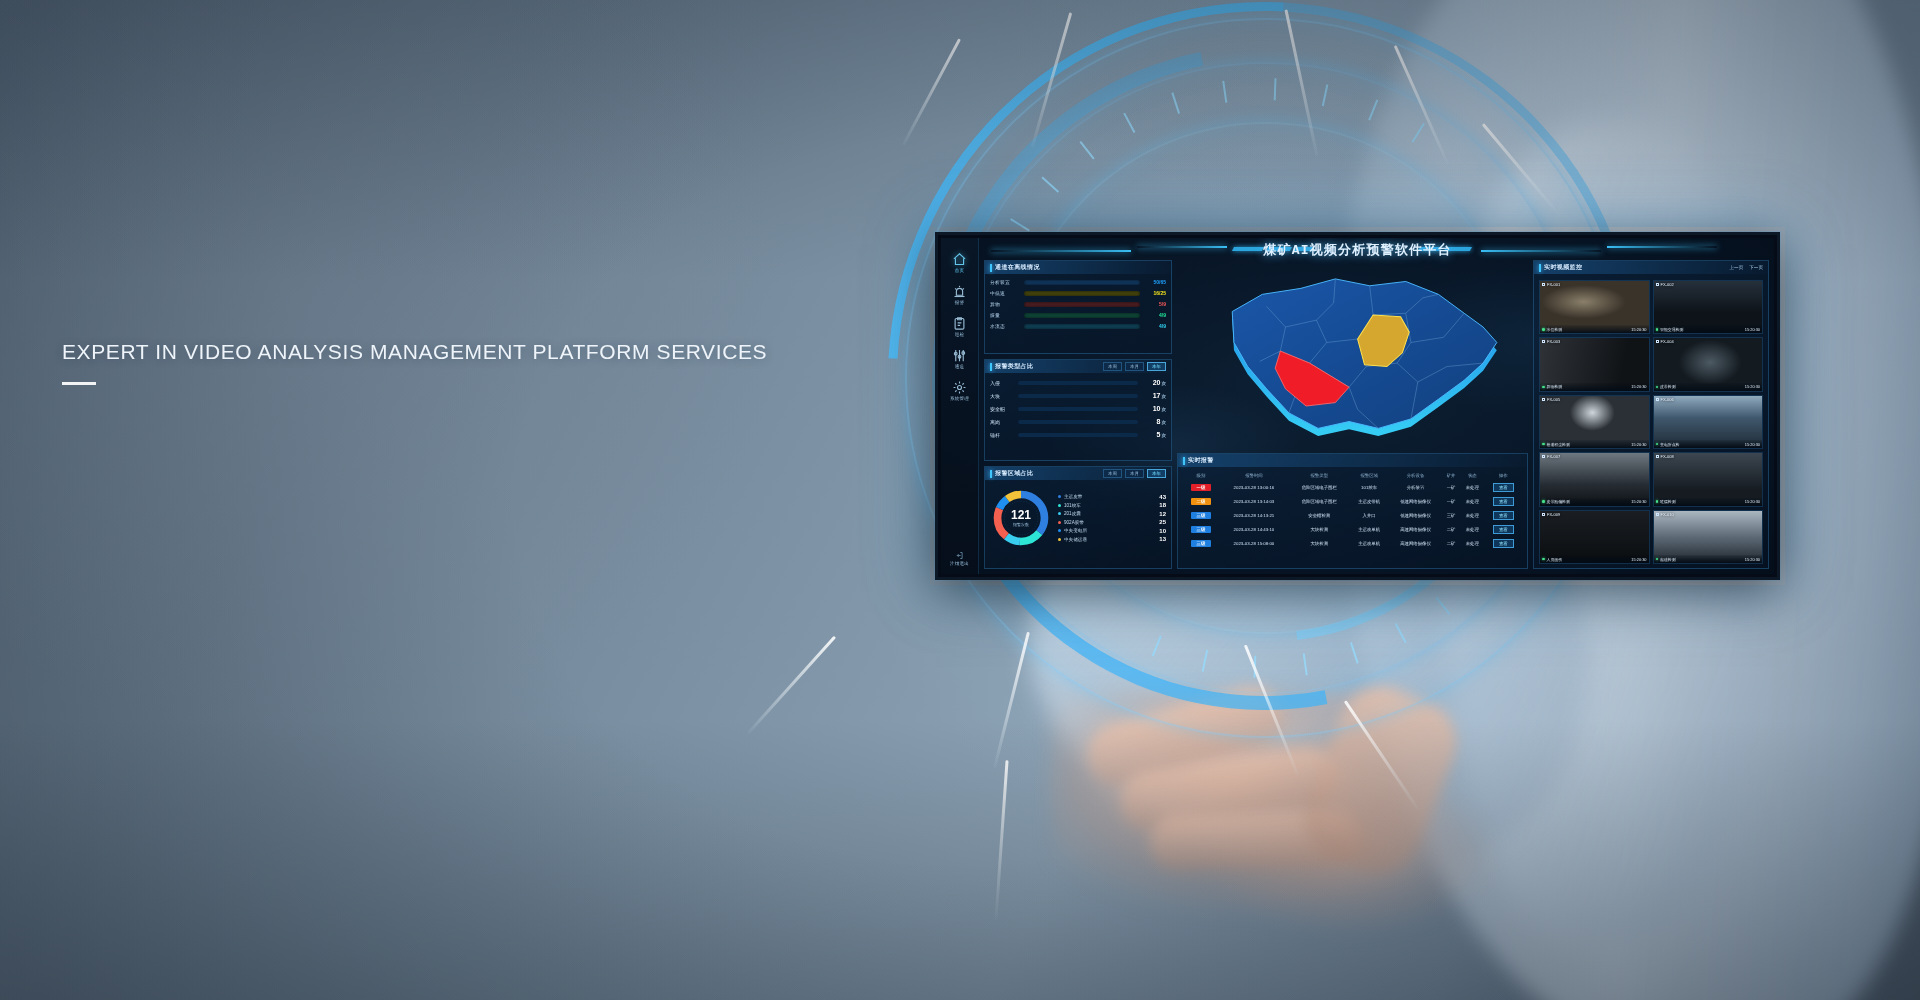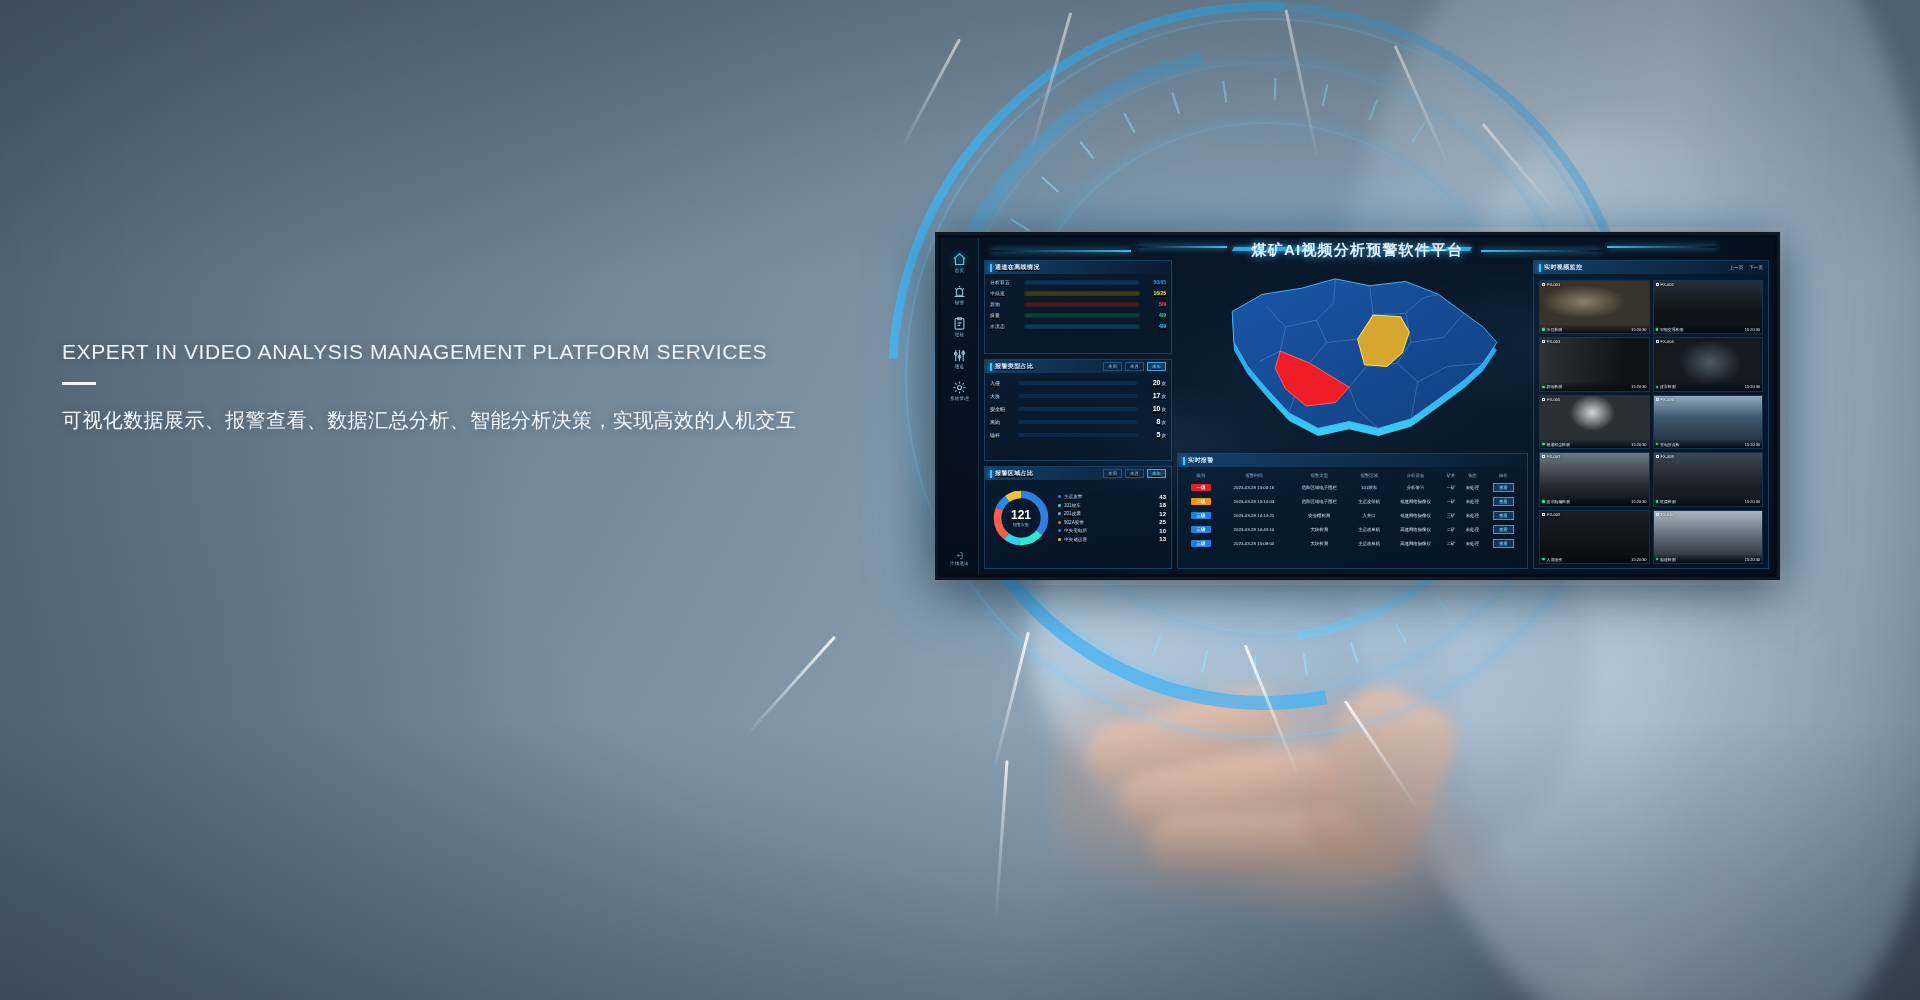--- a/index.html
+++ b/index.html
@@ -136,22 +136,22 @@
     pointer-events: none;
   }
 
   
   .dash-header {
     position: absolute; left: 0; right: 0; top: 0; height: 24px;
     z-index: 5;
   }
   .dash-title {
     position: absolute; left: 0; right: 0; top: 3px;
-    text-align: center; color: #dff0ff; font-size: 15px; font-weight: 700;
-    letter-spacing: 1.2px; text-shadow: 0 0 10px rgba(80,190,255,0.85);
+    text-align: center; color: #dff0ff; font-size: 13px; font-weight: 700;
+    letter-spacing: 1.2px; text-shadow: 0 0 10px rgba(80,190,255,0.85); font-family: Liberation Mono, monospace;
   }
   .hdr-line {
     position: absolute; height: 2px;
     background: linear-gradient(to right, rgba(0,170,255,0), rgba(60,200,255,0.95));
     box-shadow: 0 0 6px rgba(60,200,255,0.8);
   }
   .hdr-chip {
     position: absolute; height: 4px; background: rgba(50,190,255,0.85);
     box-shadow: 0 0 5px rgba(50,190,255,0.8);
     transform: skewX(-28deg);
@@ -191,21 +191,21 @@
   .panel-hd .bar { width: 2px; height: 8px; background: #3fc6ff; box-shadow: 0 0 4px #3fc6ff; }
   .panel-hd .t { font-size: 6px; color: #d8ecff; font-weight: 700; letter-spacing: .4px; }
   .hd-tabs { margin-left: auto; display: flex; gap: 3px; }
   .hd-tab {
     font-size: 4.5px; color: #8fb6d4; padding: 1px 4px;
     border: 1px solid rgba(60,140,195,0.45); background: rgba(14,44,76,0.6); cursor: pointer;
   }
   .hd-tab.on { color: #6fdcff; border-color: rgba(90,200,255,0.75); background: rgba(20,70,112,0.8); }
 
   
-  .col-left { width: 188px; flex: 0 0 188px; display: flex; flex-direction: column; gap: 5px; text-decoration: underline; }
+  .col-left { width: 188px; flex: 0 0 188px; display: flex; flex-direction: column; gap: 5px; }
   .p-channels { height: 94px; }
   .p-types { height: 102px; }
   .p-areas { flex: 1; }
 
   .bar-row { display: flex; align-items: center; gap: 4px; margin-top: 5px; }
   .bar-lbl { width: 30px; font-size: 4.8px; color: #b8d6ee; letter-spacing: .2px; text-align: left; }
   .bar-track {
     flex: 1; height: 5px; border-radius: 3px;
     background: rgba(14,46,80,0.95); overflow: hidden;
     box-shadow: inset 0 0 3px rgba(0,0,0,0.6);
@@ -342,21 +342,20 @@
   <div class="beam" style="left:1000px;top:760px;height:160px;transform:rotate(4deg);"></div>
   <div class="beam" style="left:1270px;top:640px;height:140px;transform:rotate(-22deg);"></div>
   <div class="beam" style="left:1380px;top:690px;height:130px;transform:rotate(-34deg);"></div>
   <div class="beam" style="left:1445px;top:430px;height:110px;transform:rotate(-70deg);"></div>
 
   <div class="bg-vignette"></div>
 
   <div class="headline-block">
     <div class="h-sub">EXPERT IN VIDEO ANALYSIS MANAGEMENT PLATFORM SERVICES</div>
     <div class="h-rule"></div>
-    <div class="h-desc">可视化数据展示、报警查看、数据汇总分析、智能分析决策，实现高效的人机交互</div>
   </div>
 
   <div class="screen-glow"></div>
 
   <div id="screen">
     <div class="dash">
 
       <div class="dash-header">
         <div class="hdr-line" style="left:50px;width:140px;top:12px;"></div>
         <div class="hdr-line" style="left:196px;width:90px;top:8px;"></div>

